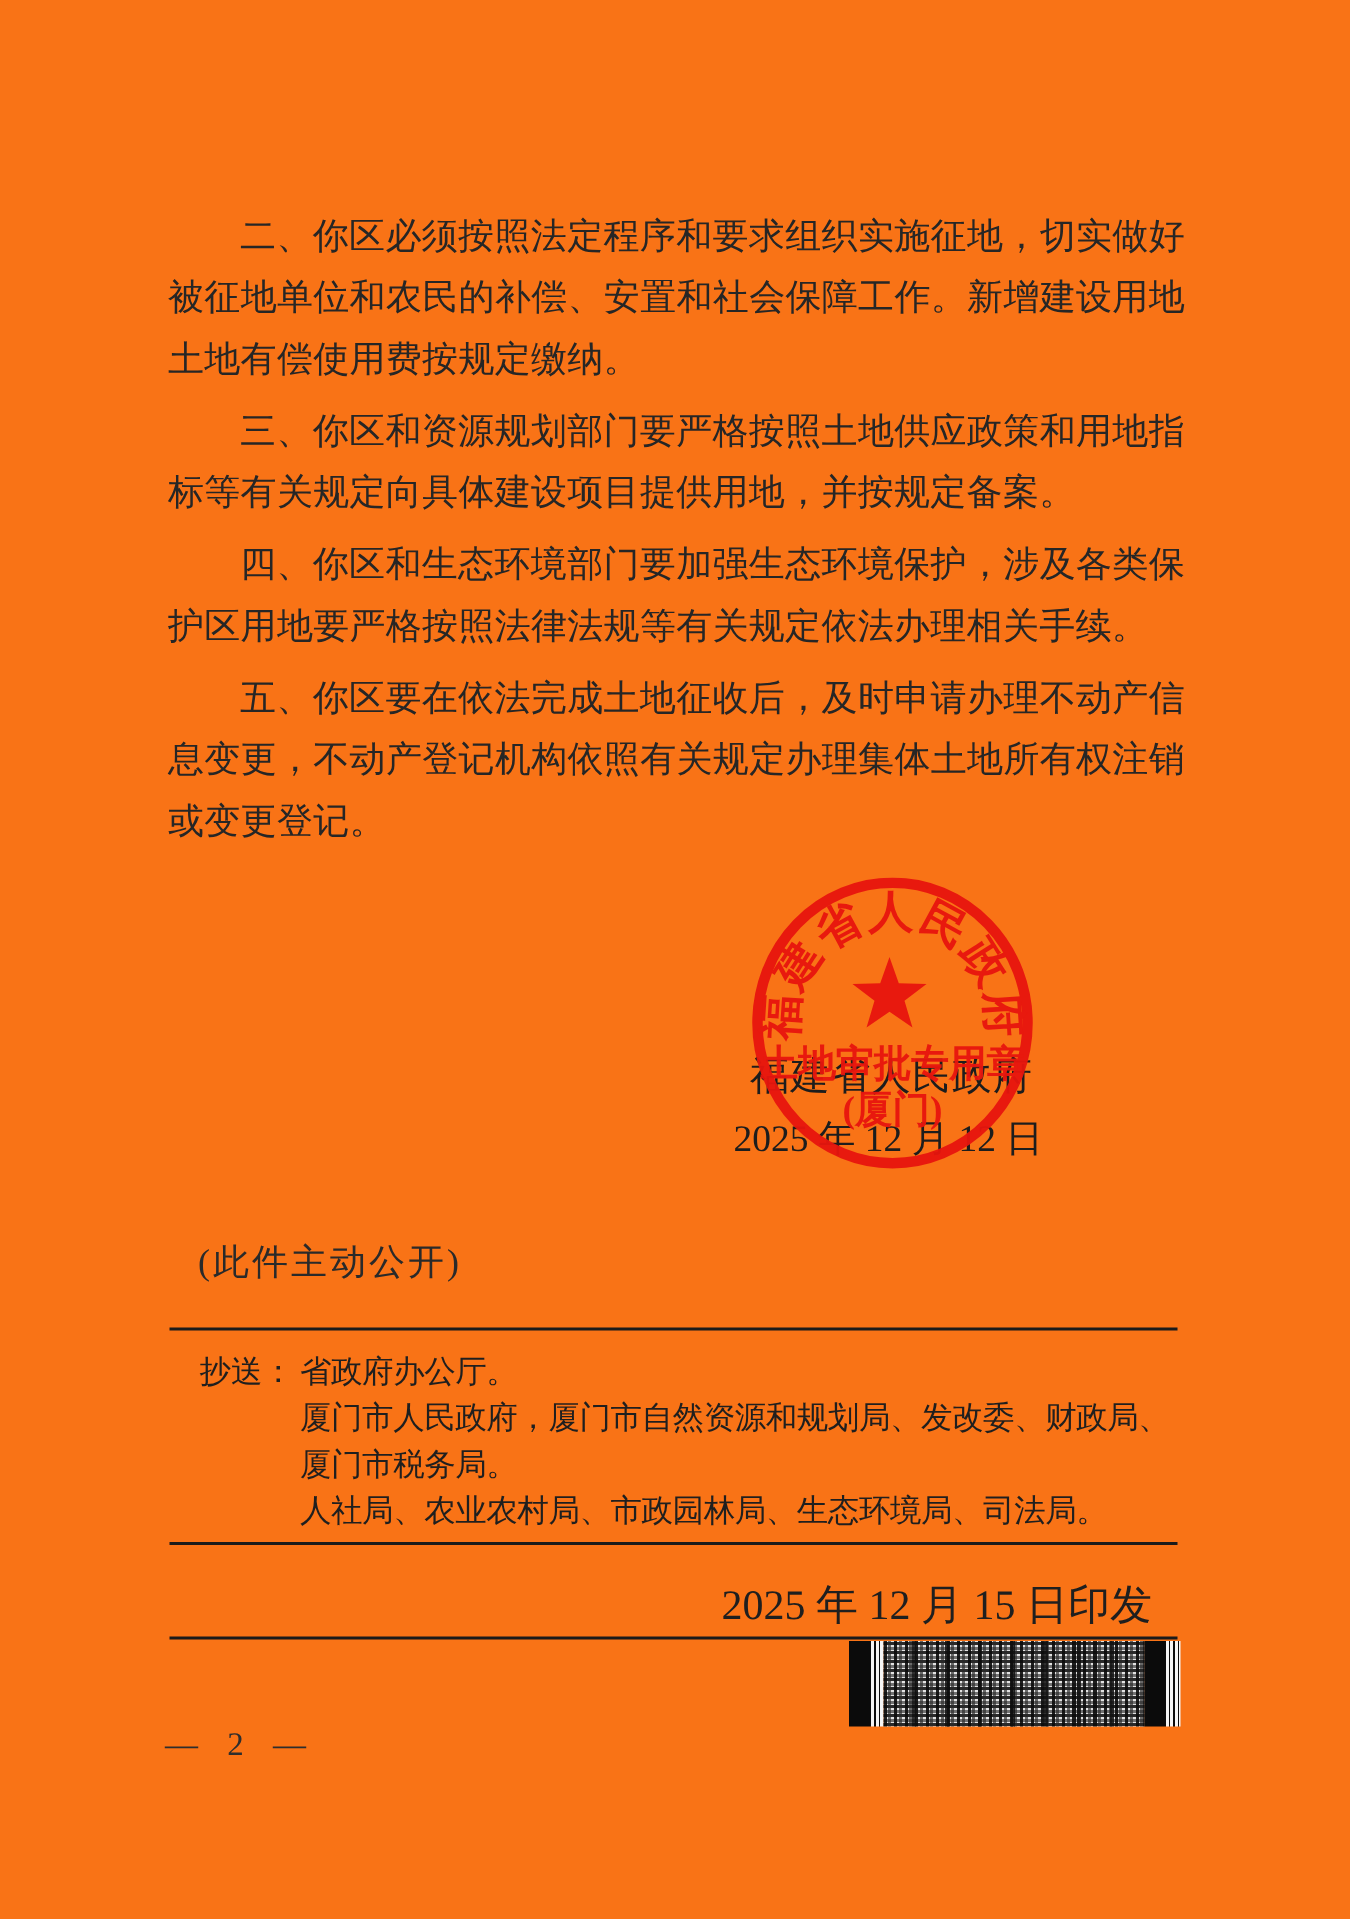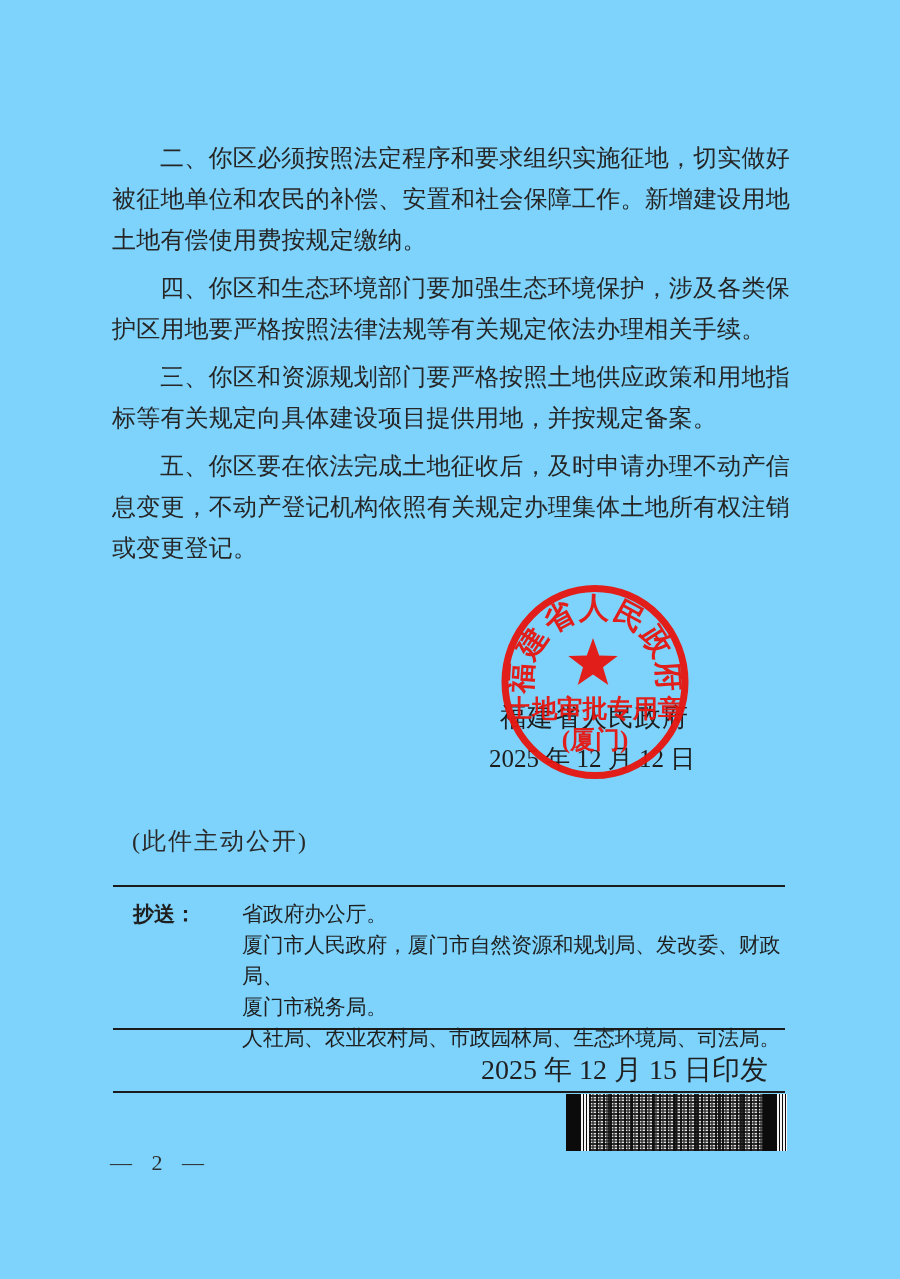--- a/index.html
+++ b/index.html
@@ -1,17 +1,17 @@
 <!DOCTYPE html>
 <html><head>
 <meta charset="utf-8">
 <style>
   html,body{margin:0;padding:0;background:#ffffff;}
   .page{
-    position:relative;width:900px;height:1279px;background:#7dd3fc;overflow:hidden;
+    position:relative;width:900px;height:1279px;background:#f97316;overflow:hidden;
     font-family:"Liberation Serif","DejaVu Serif",serif;color:#222;
   }
   
   .body-text{position:absolute;left:112px;top:138px;width:678px;}
   .body-text p{
     margin:0 0 7px 0;font-size:24px;line-height:41px;text-indent:2em;
     text-align:justify;text-justify:inter-character;color:#262626;letter-spacing:.2px;
   }
   
   .issuer{position:absolute;left:500px;top:700px;font-size:26px;letter-spacing:1px;color:#1d1d1d;z-index:1;}
@@ -21,22 +21,22 @@
   .seal text{font-family:"Liberation Serif","DejaVu Serif",serif;font-weight:bold;}
   
   .public-note{position:absolute;left:132px;top:785px;font-size:24px;letter-spacing:2px;color:#2a2a2a;margin-top:40px;}
   
   .rule{position:absolute;left:113px;width:672px;height:2px;background:#1b1b1b;}
   .rule-a{top:885px;}
   .rule-b{top:1028px;}
   .rule-c{top:1091px;}
   
   .cc-block{position:absolute;left:133px;top:899px;width:660px;display:flex;font-size:21px;line-height:31px;color:#1f1f1f;}
-  .cc-label{flex:0 0 67px;font-weight:bold;}
-  .cc-lines{flex:1;letter-spacing:-0.3px;margin-left:42px;}
+  .cc-label{flex:0 0 67px;}
+  .cc-lines{flex:1;letter-spacing:-0.3px;}
   
   .print-date{position:absolute;right:132px;top:1051px;font-size:28px;color:#1f1f1f;}
   
   .barcode{position:absolute;left:566px;top:1094px;width:221px;height:57px;display:flex;align-items:stretch;}
   .bc-bar{width:14px;background:#0b0b0b;}
   .bc-bar-r{width:13px;}
   .bc-stripes{width:9px;background:repeating-linear-gradient(90deg,#0b0b0b 0 1px,#f5f5f5 1px 3px);}
   .bc-stripes-r{width:11px;}
   .bc-noise{
     flex:1;background-color:#e2e2e2;
@@ -48,22 +48,22 @@
   
   .page-number{position:absolute;left:110px;top:1150px;font-size:22px;letter-spacing:7px;color:#2e2e2e;}
 </style>
 </head>
 <body>
 
 <div class="page">
 
   <div class="body-text">
     <p>二、你区必须按照法定程序和要求组织实施征地，切实做好被征地单位和农民的补偿、安置和社会保障工作。新增建设用地土地有偿使用费按规定缴纳。</p>
+    <p>三、你区和资源规划部门要严格按照土地供应政策和用地指标等有关规定向具体建设项目提供用地，并按规定备案。</p>
     <p>四、你区和生态环境部门要加强生态环境保护，涉及各类保护区用地要严格按照法律法规等有关规定依法办理相关手续。</p>
-    <p>三、你区和资源规划部门要严格按照土地供应政策和用地指标等有关规定向具体建设项目提供用地，并按规定备案。</p>
     <p>五、你区要在依法完成土地征收后，及时申请办理不动产信息变更，不动产登记机构依照有关规定办理集体土地所有权注销或变更登记。</p>
   </div>
 
   <div class="issuer">福建省人民政府</div>
   <div class="issue-date">2025 年 12 月 12 日</div>
 
   <svg class="seal" width="188" height="196" viewBox="0 0 188 196">
     <defs>
       <path id="sealArc" d="M 32.8 115.7 A 64 64 0 1 1 155.2 115.7" fill="none"></path>
     </defs>

